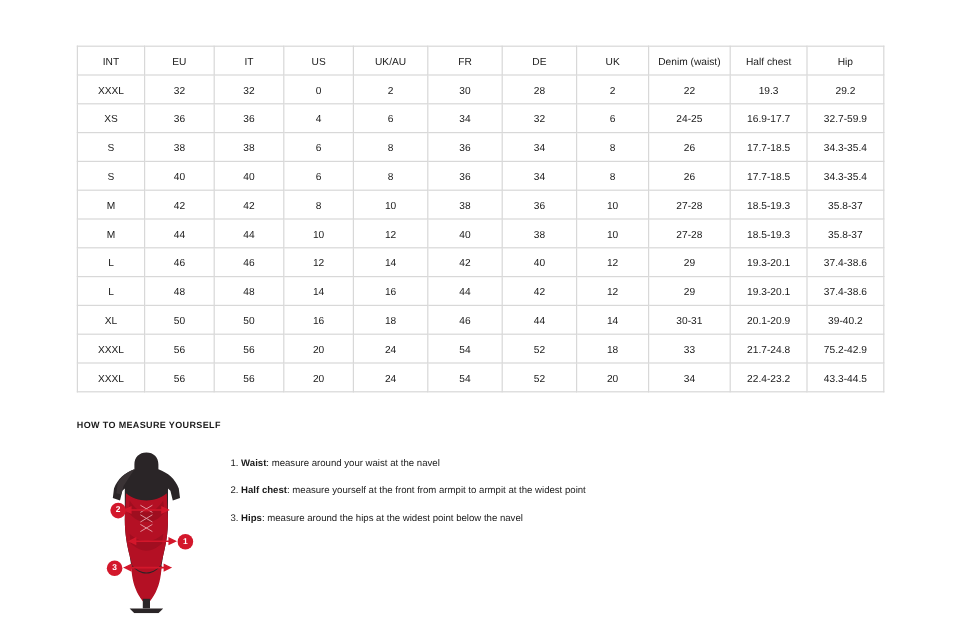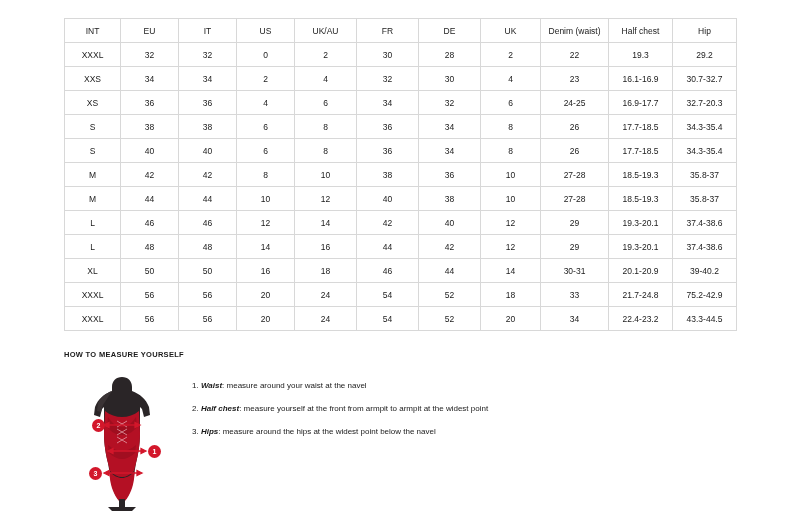--- a/index.html
+++ b/index.html
@@ -24,20 +24,21 @@
   .table-wrap {
     position: absolute;
     left: 64px;
     top: 18px;
     width: 672px;
   }
   table.size-table {
     border-collapse: collapse;
     width: 672px;
     table-layout: fixed;
+    margin-top: 20px;
   }
   table.size-table th,
   table.size-table td {
     border: 1px solid #d8d8d8;
     height: 23px;
     text-align: center;
     vertical-align: middle;
     font-size: 8.5px;
     font-weight: normal;
     color: #1a1a1a;
@@ -90,21 +91,21 @@
     margin-left: 10px;
     padding-top: 10px;
   }
   .note {
     font-size: 8px;
     line-height: 1.25;
     color: #1a1a1a;
     margin-bottom: 13px;
     white-space: nowrap;
   }
-  .note b { font-weight: bold; font-style: italic; }
+  .note b { font-weight: bold; }
 
   .badge {
     position: absolute;
     width: 13px;
     height: 13px;
     border-radius: 50%;
     background: #d3172b;
     color: #ffffff;
     font-size: 7px;
     line-height: 13px;
@@ -161,44 +162,31 @@
           <td>0</td>
           <td>2</td>
           <td>30</td>
           <td>28</td>
           <td>2</td>
           <td>22</td>
           <td>19.3</td>
           <td>29.2</td>
         </tr>
         <tr>
-          <td>XXS</td>
-          <td>34</td>
-          <td>34</td>
-          <td>2</td>
-          <td>4</td>
-          <td>32</td>
-          <td>30</td>
-          <td>4</td>
-          <td>23</td>
-          <td>16.1-16.9</td>
-          <td>30.7-32.7</td>
-        </tr>
-        <tr>
           <td>XS</td>
           <td>36</td>
           <td>36</td>
           <td>4</td>
           <td>6</td>
           <td>34</td>
           <td>32</td>
           <td>6</td>
           <td>24-25</td>
           <td>16.9-17.7</td>
-          <td>32.7-20.3</td>
+          <td>32.7-59.9</td>
         </tr>
         <tr>
           <td>S</td>
           <td>38</td>
           <td>38</td>
           <td>6</td>
           <td>8</td>
           <td>36</td>
           <td>34</td>
           <td>8</td>

